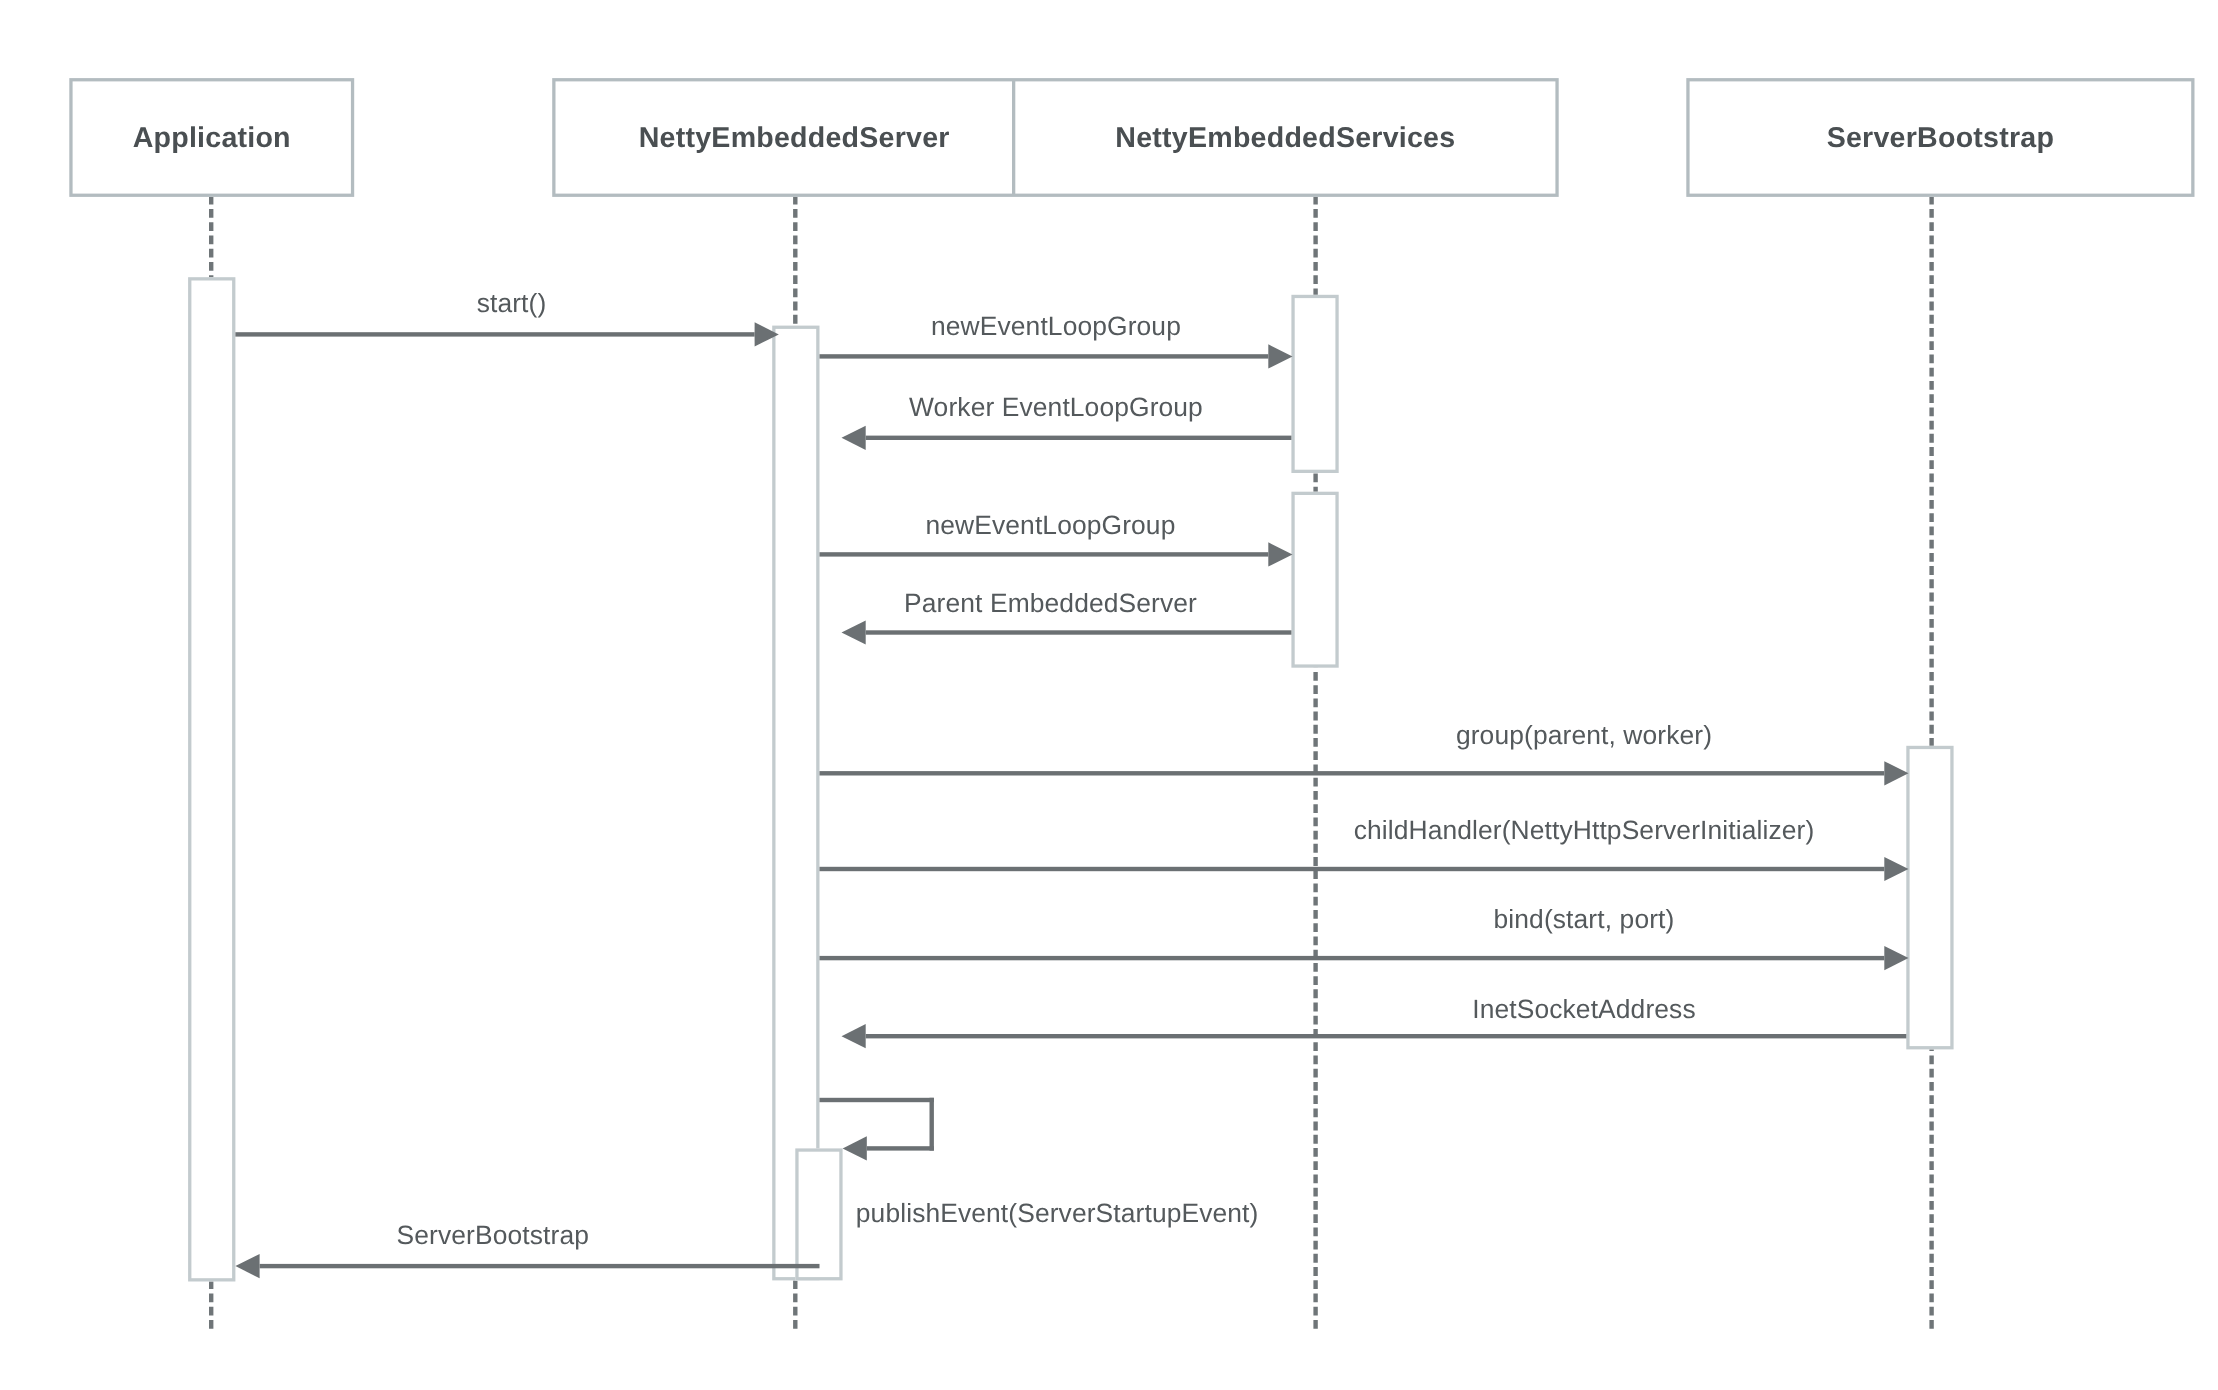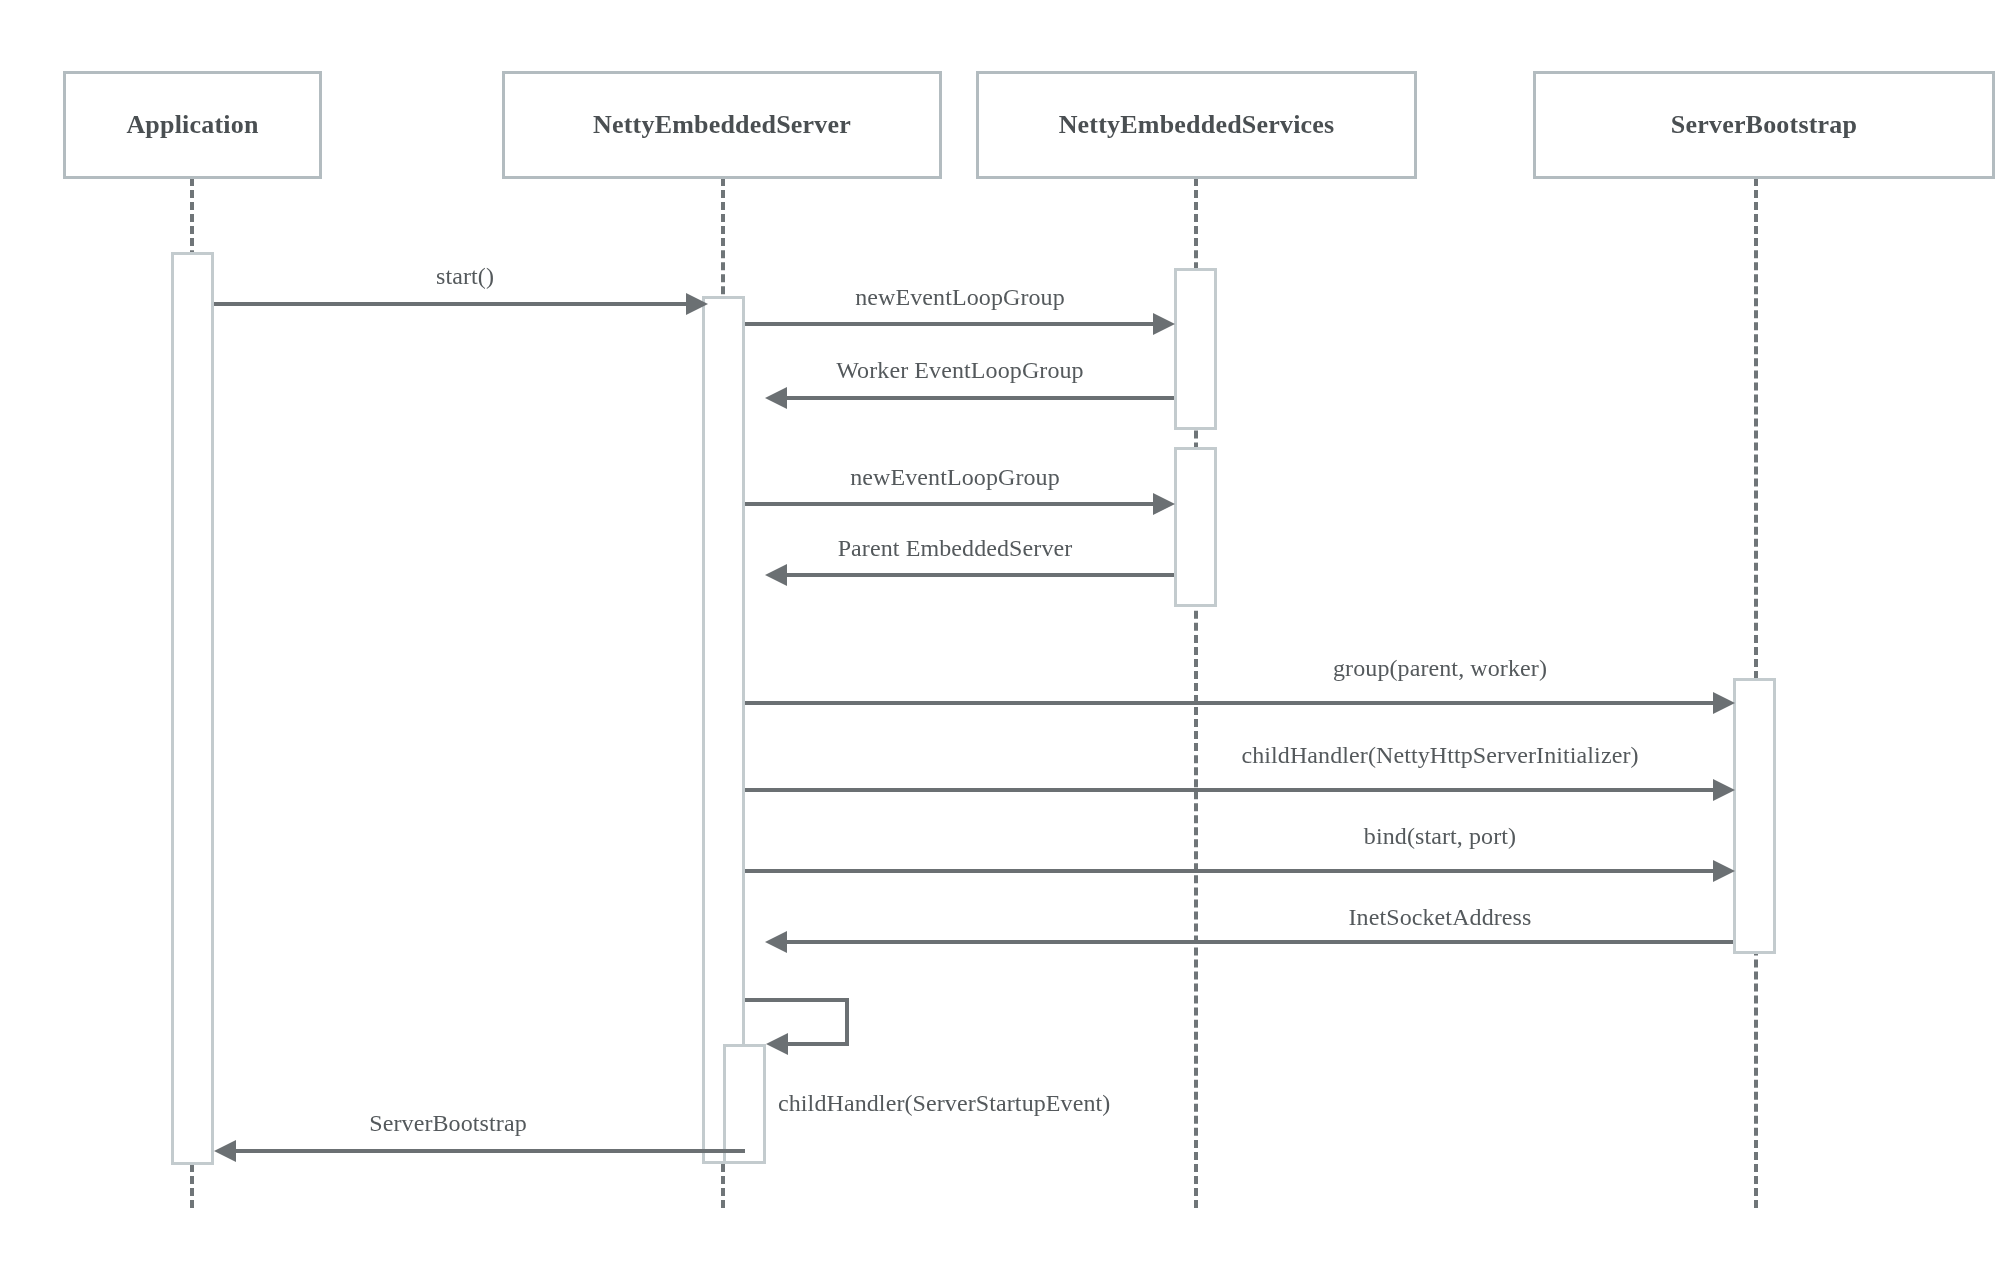--- a/index.html
+++ b/index.html
@@ -1,17 +1,17 @@
 <!DOCTYPE html>
 <html><head>
 <meta charset="utf-8">
 <style>
   html,body{margin:0;padding:0;background:#ffffff;}
   body{font-family:"Liberation Sans",sans-serif;}
-  #canvas{position:relative;width:2016px;height:1264px;background:#ffffff;overflow:hidden;font-family:Liberation Serif, serif;}
+  #canvas{position:relative;width:2016px;height:1264px;background:#ffffff;overflow:hidden;}
 
   .lifeline-box{
     position:absolute;box-sizing:border-box;
     border:3px solid #b3bcc0;background:#ffffff;
     display:flex;align-items:center;justify-content:center;
   }
   .lifeline-box .label{
     font-size:26px;font-weight:bold;color:#4a4f52;letter-spacing:.2px;
     white-space:nowrap;
   }
@@ -59,21 +59,21 @@
   <div class="lifeline-dash" style="left:1754px;top:178px; height:1030px;"></div>
 
   <div class="lifeline-box" style="left:63px; top:71px; width:259px; height:108px;">
     <span class="label">Application</span>
   </div>
 
   <div class="lifeline-box" style="left:502px; top:71px; width:440px; height:108px;">
     <span class="label">NettyEmbeddedServer</span>
   </div>
 
-  <div class="lifeline-box" style="left:976px; top:71px; width:441px; height:108px;">
+  <div class="lifeline-box" style="left:920px; top:71px; width:497px; height:108px;">
     <span class="label">NettyEmbeddedServices</span>
   </div>
 
   <div class="lifeline-box" style="left:1533px; top:71px; width:462px; height:108px;">
     <span class="label">ServerBootstrap</span>
   </div>
 
   <div class="activation" style="left:171px; top:252px; width:43px; height:913px;"></div>
 
   <div class="activation" style="left:702px; top:296px; width:43px; height:868px;"></div>
@@ -119,19 +119,19 @@
   <div class="arrow-head right" style="left:1713px; top:860px;"></div>
 
   <div class="msg-label center" style="left:1440px; top:904px;">InetSocketAddress</div>
   <div class="msg-line" style="left:787px; top:940px; width:946px;"></div>
   <div class="arrow-head left" style="left:765px; top:931px;"></div>
 
   <div class="self-seg" style="left:745px;  top:998px;  width:104px; height:4px;"></div>
   <div class="self-seg" style="left:845px;  top:998px;  width:4px;   height:48px;"></div>
   <div class="self-seg" style="left:788px;  top:1042px; width:61px;  height:4px;"></div>
   <div class="arrow-head left" style="left:766px; top:1033px;"></div>
-  <div class="msg-label" style="left:778px; top:1090px;">childHandler(ServerStartupEvent)</div>
+  <div class="msg-label" style="left:778px; top:1090px;">publishEvent(ServerStartupEvent)</div>
 
   <div class="msg-label center" style="left:448px; top:1110px;">ServerBootstrap</div>
   <div class="msg-line" style="left:236px; top:1149px; width:509px;"></div>
   <div class="arrow-head left" style="left:214px; top:1140px;"></div>
 
 </div>
 
 </body></html>

